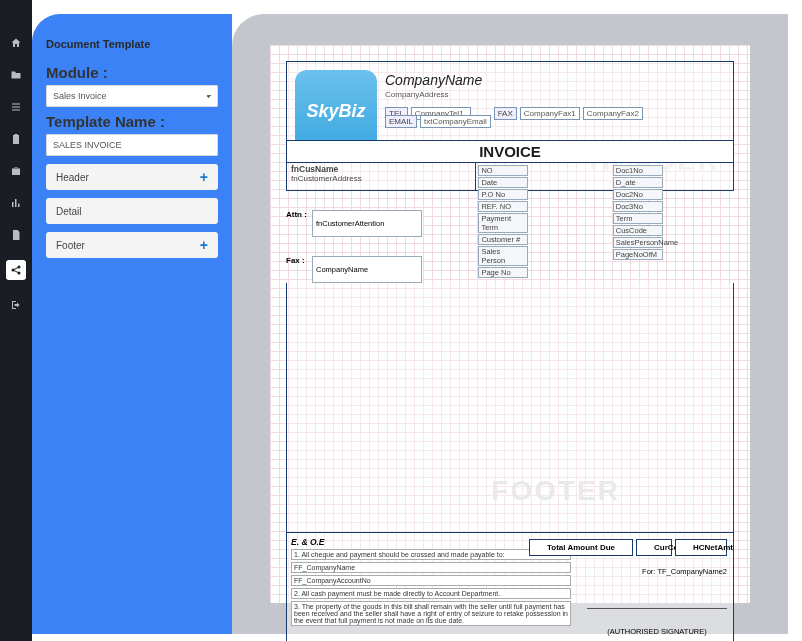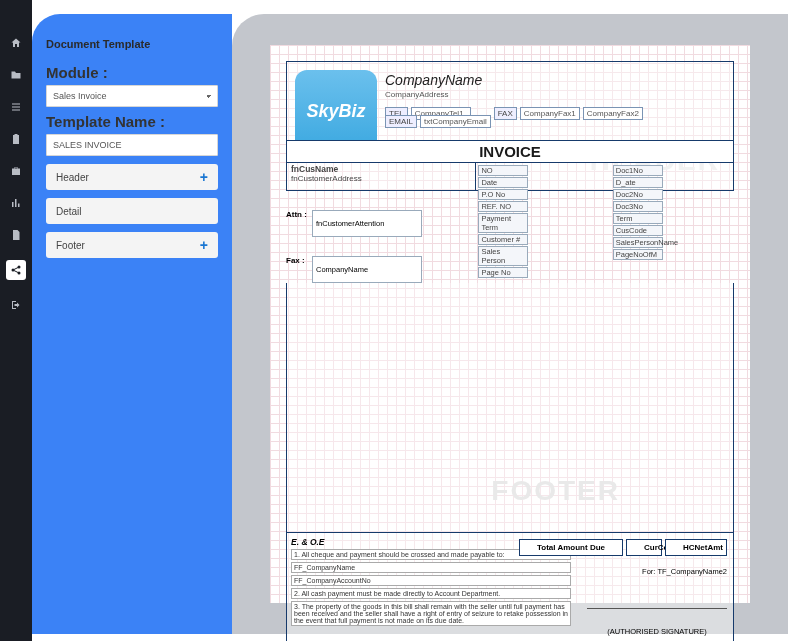--- a/index.html
+++ b/index.html
@@ -218,19 +218,19 @@
       <div id="notes">
           <div class="note">1. All cheque and payment should be crossed and made payable to:</div>
           <div class="note">FF_CompanyName</div>
           <div class="note">FF_CompanyAccountNo</div>
           <div class="note">2. All cash payment must be made directly to Account Department.</div>
           <div class="note">3. The property of the goods in this bill shall remain with the seller until full payment has been received and the seller shall have a right of entry of seizure to retake possession in the event that full payment is not made on its due date.</div>
         </div>
       <div class="totbox">
         <div class="totcell">Total Amount Due</div>
         <div class="totcell" style="width:30px">CurCode</div>
-        <div class="totcell" style="width:62px">HCNetAmt</div>
+        <div class="totcell" style="width:52px">HCNetAmt</div>
       </div>
       <div class="forline">For: TF_CompanyName2</div>
       <div class="sigline">(AUTHORISED SIGNATURE)</div>
     </div>
   </div>
 </div>
 
 </body></html>

